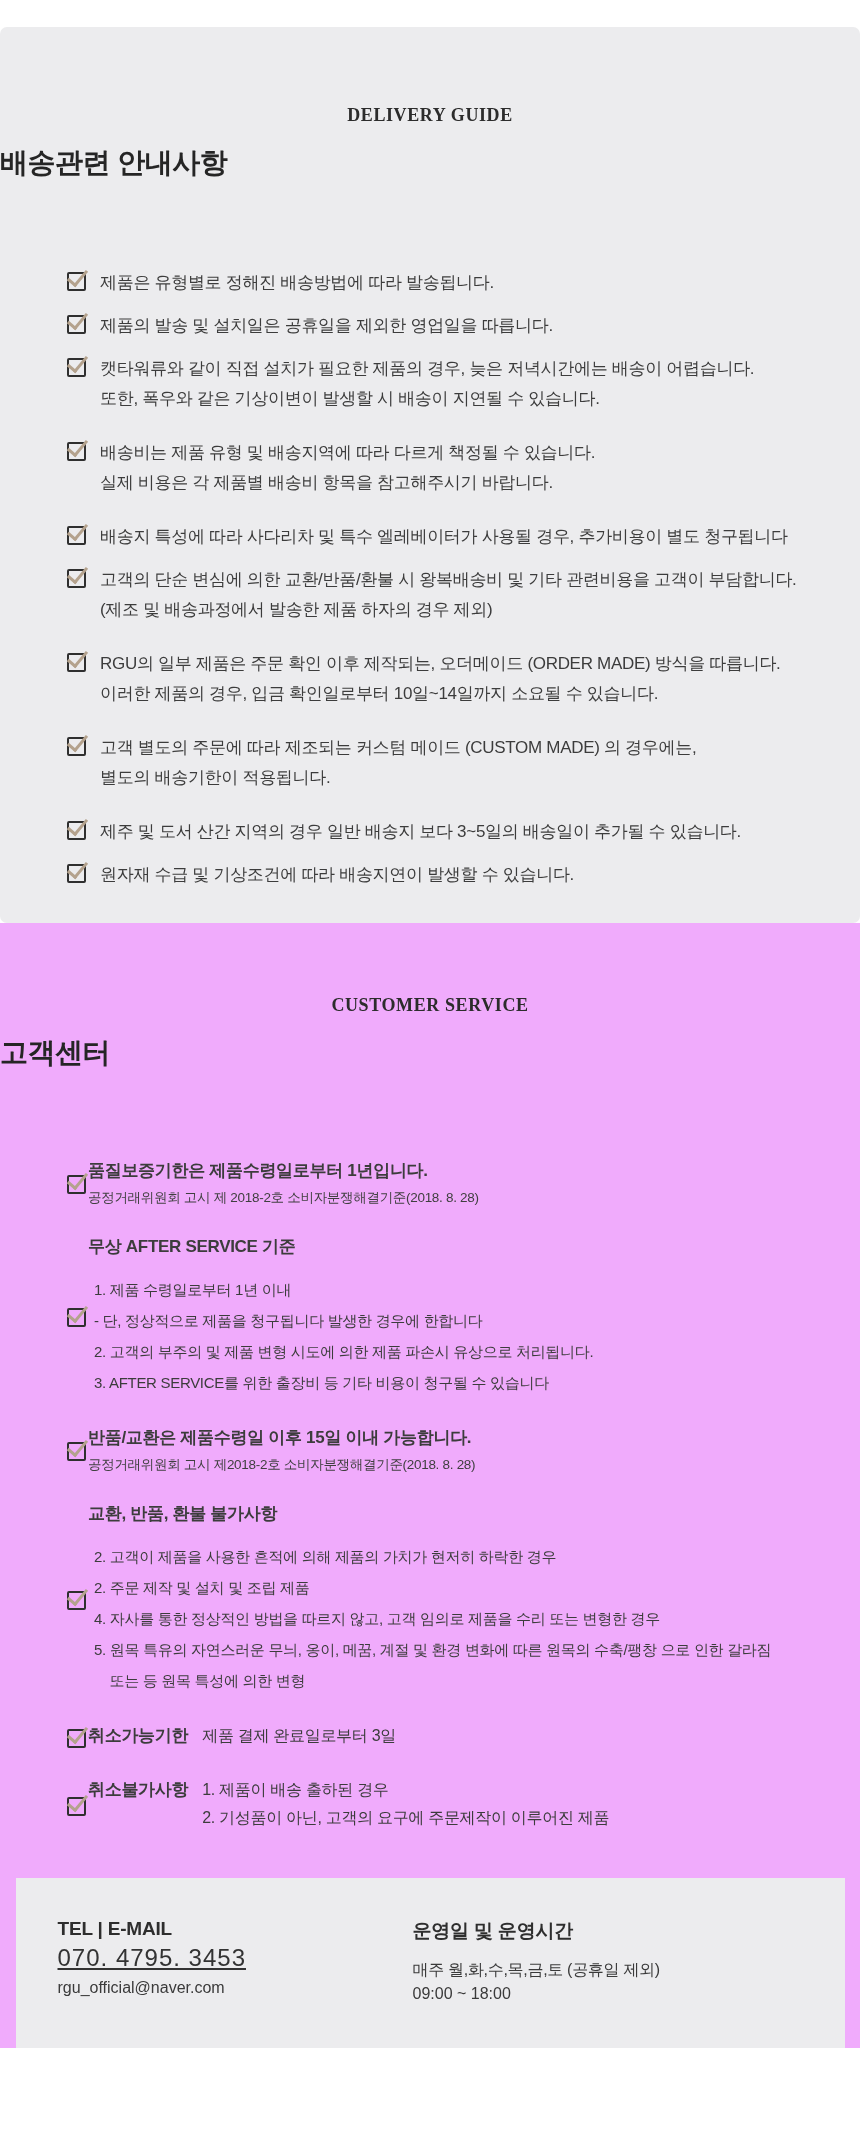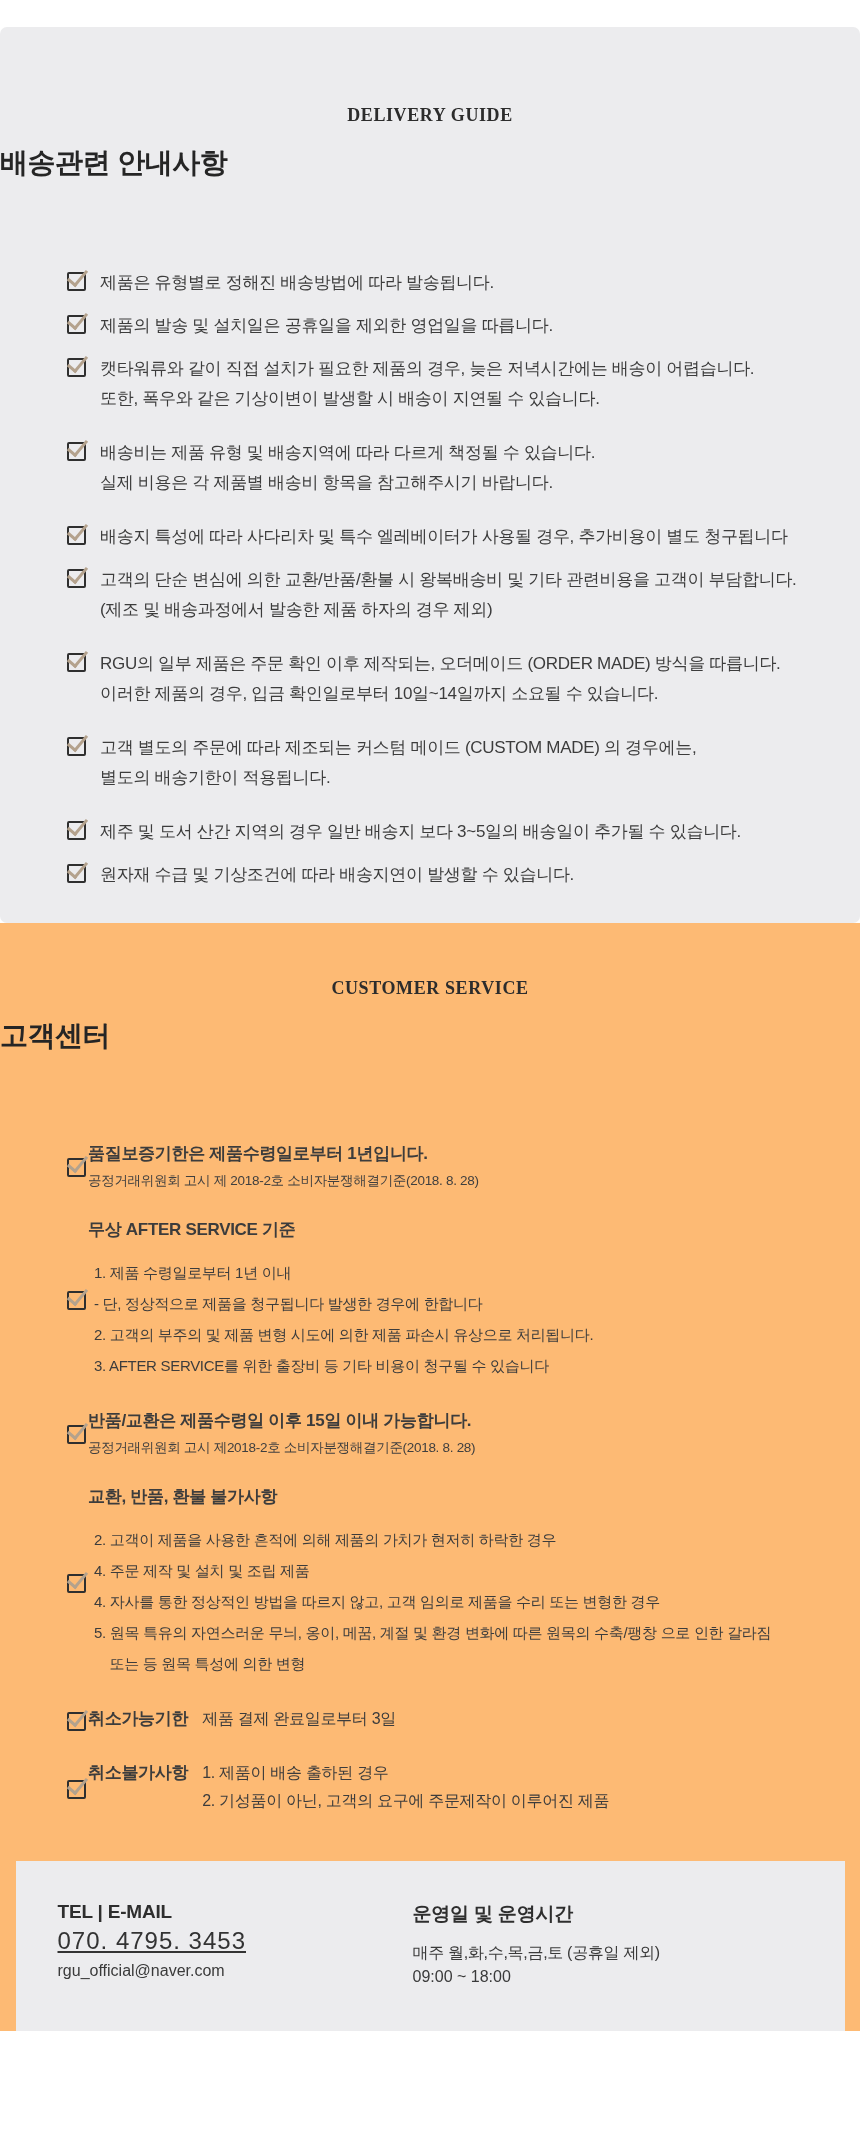--- a/index.html
+++ b/index.html
@@ -9,21 +9,21 @@
     --box-border:#2f2f2f;
   }
   *{margin:0;padding:0;box-sizing:border-box;}
   body{background:#fff;font-family:"Liberation Sans","DejaVu Sans",sans-serif;color:var(--text);}
   .page{width:860px;background:#fff;margin:0 auto;}
   .spacer-top{height:27px;background:#fff;}
   .spacer-bottom{height:131px;background:#fff;}
 
   
   .delivery-section{background:var(--section-bg);height:896px;padding-top:78px;overflow:hidden;border-radius:7px;}
-  .cs-section{background:#fdba74;padding-top:55px;}
+  .cs-section{background:#f0abfc;padding-top:72px;}
 
   .eyebrow{font-family:"Liberation Serif","DejaVu Serif",serif;font-weight:700;font-size:18px;
            letter-spacing:0.6px;text-align:center;color:#2c2c2c;}
   .section-title{font-size:28px;font-weight:700;text-align:left;color:#252525;margin-top:18px;letter-spacing:-0.5px;}
 
   
   .check-list{margin:86px 40px 0 67px;}
   .check-item{display:flex;gap:14px;margin-bottom:13px;align-items:flex-start;}
   .check-item.multi{margin-bottom:24px;}
   .checkbox{position:relative;width:19px;height:19px;border:2px solid var(--box-border);
@@ -191,21 +191,21 @@
   <div class="cs-item">
     <span class="checkbox"></span>
     <div class="cs-content">
       <div class="cs-head">
         <span class="cs-title">교환, 반품, 환불 불가사항</span>
 
       </div>
 
       <div class="cs-sublines">
               <div>2. 고객이 제품을 사용한 흔적에 의해 제품의 가치가 현저히 하락한 경우</div>
-              <div>4. 주문 제작 및 설치 및 조립 제품</div>
+              <div>2. 주문 제작 및 설치 및 조립 제품</div>
               <div>4. 자사를 통한 정상적인 방법을 따르지 않고, 고객 임의로 제품을 수리 또는 변형한 경우</div>
               <div>5. 원목 특유의 자연스러운 무늬, 옹이, 메꿈, 계절 및 환경 변화에 따른 원목의 수축/팽창 으로 인한 갈라짐</div>
               <div>    또는 등 원목 특성에 의한 변형</div>
             </div>
     </div>
   </div>
 
   <div class="cs-item">
     <span class="checkbox"></span>
     <div class="cs-content">

